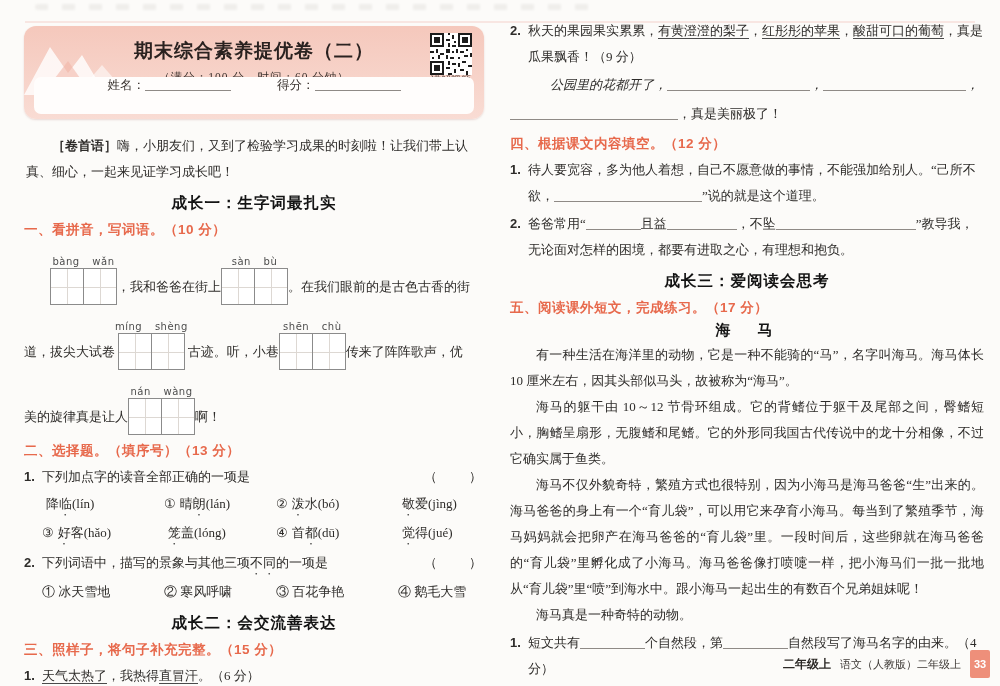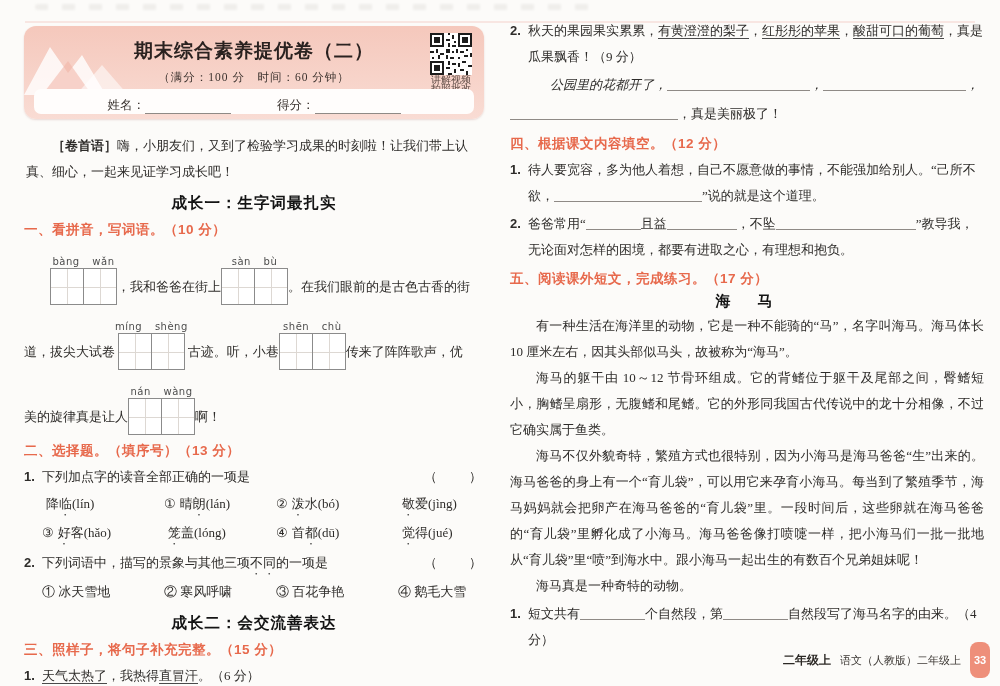--- a/index.html
+++ b/index.html
@@ -22,22 +22,22 @@
   .hcard{position:relative;height:93px;border-radius:12px;overflow:hidden;
     background:linear-gradient(180deg,#f5c8bc 0%,#f7d3c9 55%,#f9dcd4 100%);
     box-shadow:0 1px 2px rgba(180,120,110,.25);}
   .mountain{position:absolute;left:0;bottom:24px;width:150px;height:56px;}
   .htitle{margin-top:12px;text-align:center;font-family:"Liberation Sans","DejaVu Sans",sans-serif;
     font-weight:bold;font-size:19px;letter-spacing:1px;color:#2a2220;}
   .hsub{margin-top:6px;text-align:center;font-size:11.5px;color:#3a302c;letter-spacing:1px;}
   .qrwrap{position:absolute;top:7px;right:9px;width:48px;text-align:center;}
   .qr{width:42px;height:42px;background:#fff;display:block;margin:0 auto;}
   .qrcap{font-size:10px;line-height:9px;color:#5c4a44;font-family:"Liberation Sans",sans-serif;}
-  .namestrip{position:absolute;left:10px;right:10px;bottom:5px;height:25px;border-radius:7px;
-    background:#fffdfc;display:flex;align-items:flex-end;justify-content:center;
+  .namestrip{position:absolute;left:10px;right:10px;bottom:5px;height:37px;border-radius:7px;
+    background:#fffdfc;display:flex;align-items:flex-start;justify-content:center;
     font-size:12.5px;color:#3a332f;}
   .namestrip .gap{display:inline-block;width:46px;}
   .blank{display:inline-block;border-bottom:1px solid #8f8a86;height:13px;vertical-align:-2px;}
   .w55{width:55px}.w65{width:65px}.w70{width:70px}.w90{width:86px}
   .w140{width:140px}.w145{width:143px}.w150{width:148px}.w170{width:168px}
 
   .intro{margin:14px 2px 0;text-indent:2em;font-size:13px;line-height:26px;}
   .ilabel{font-family:"Liberation Sans",sans-serif;font-weight:bold;font-size:13px;}
 
   .growth{margin:8px 0 2px;text-align:center;font-family:"Liberation Sans","DejaVu Sans",sans-serif;
@@ -68,21 +68,21 @@
   .uline{border-bottom:1px solid #4a4a4a;}
 
   .fill-line{font-size:13px;line-height:29px;margin-left:8px;}
   .para{margin:0;text-indent:2em;font-size:13px;line-height:26px;text-align:justify;}
   .rtitle{margin:3px 0 2px;text-align:center;font-family:"Liberation Sans",sans-serif;
     font-weight:bold;font-size:15px;letter-spacing:6px;color:#151515;}
 
   .footer{position:absolute;right:10px;bottom:8px;display:flex;align-items:center;gap:9px;
     font-size:11px;color:#3c3834;}
   .fbrand{font-family:"Liberation Sans",sans-serif;font-weight:bold;font-size:12px;color:#2b2825;}
-  .pagebox{width:20px;height:36px;background:#ee8f7a;color:#fff;border-radius:8px;
+  .pagebox{width:20px;height:28px;background:#ee8f7a;color:#fff;border-radius:2px;
     display:flex;align-items:center;justify-content:center;
     font-family:"Liberation Sans",sans-serif;font-weight:bold;font-size:11px;}
 </style>
 </head>
 <body>
 
 <div class="spread">
   <div class="artifact"></div>
   <div class="hairline"></div>
 
@@ -271,20 +271,21 @@
     <div class="q">
       <span class="qnum">1.</span>
       <span>待人要宽容，多为他人着想，自己不愿意做的事情，不能强加给别人。“己所不欲，</span><span class="blank w150"></span><span>”说的就是这个道理。</span>
     </div>
 
     <div class="q">
       <span class="qnum">2.</span>
       <span>爸爸常用“</span><span class="blank w55"></span><span>且益</span><span class="blank w70"></span><span>，不坠</span><span class="blank w140"></span><span>”教导我，无论面对怎样的困境，都要有进取之心，有理想和抱负。</span>
     </div>
 
+    <div class="growth">成长三：爱阅读会思考</div>
     <div class="sec-head">五、阅读课外短文，完成练习。（17 分）</div>
 
     <div class="rtitle">海　马</div>
     <p class="para">有一种生活在海洋里的动物，它是一种不能骑的“马”，名字叫海马。海马体长 10 厘米左右，因其头部似马头，故被称为“海马”。</p>
     <p class="para">海马的躯干由 10～12 节骨环组成。它的背鳍位于躯干及尾部之间，臀鳍短小，胸鳍呈扇形，无腹鳍和尾鳍。它的外形同我国古代传说中的龙十分相像，不过它确实属于鱼类。</p>
     <p class="para">海马不仅外貌奇特，繁殖方式也很特别，因为小海马是海马爸爸“生”出来的。海马爸爸的身上有一个“育儿袋”，可以用它来孕育小海马。每当到了繁殖季节，海马妈妈就会把卵产在海马爸爸的“育儿袋”里。一段时间后，这些卵就在海马爸爸的“育儿袋”里孵化成了小海马。海马爸爸像打喷嚏一样，把小海马们一批一批地从“育儿袋”里“喷”到海水中。跟小海马一起出生的有数百个兄弟姐妹呢！</p>
     <p class="para">海马真是一种奇特的动物。</p>
 
     <div class="q">
       <span class="qnum">1.</span>

